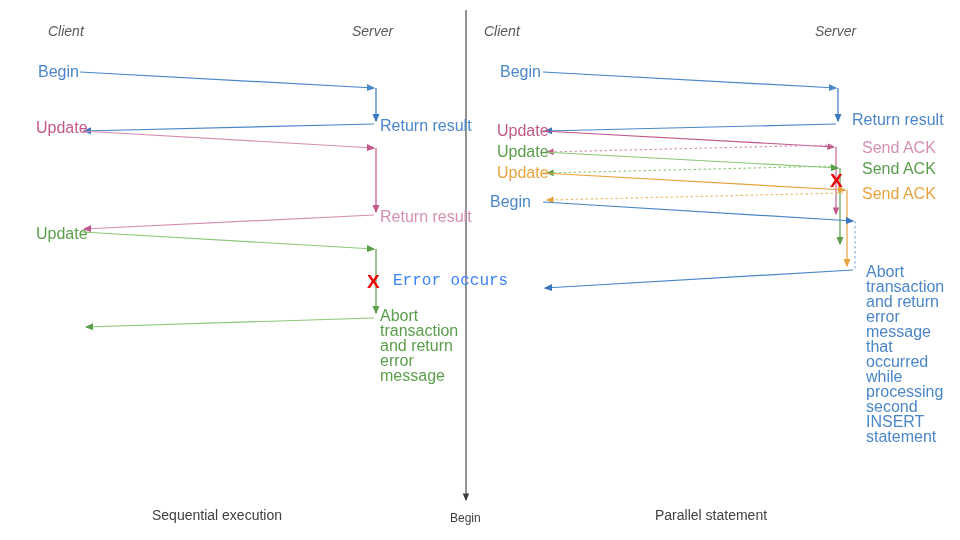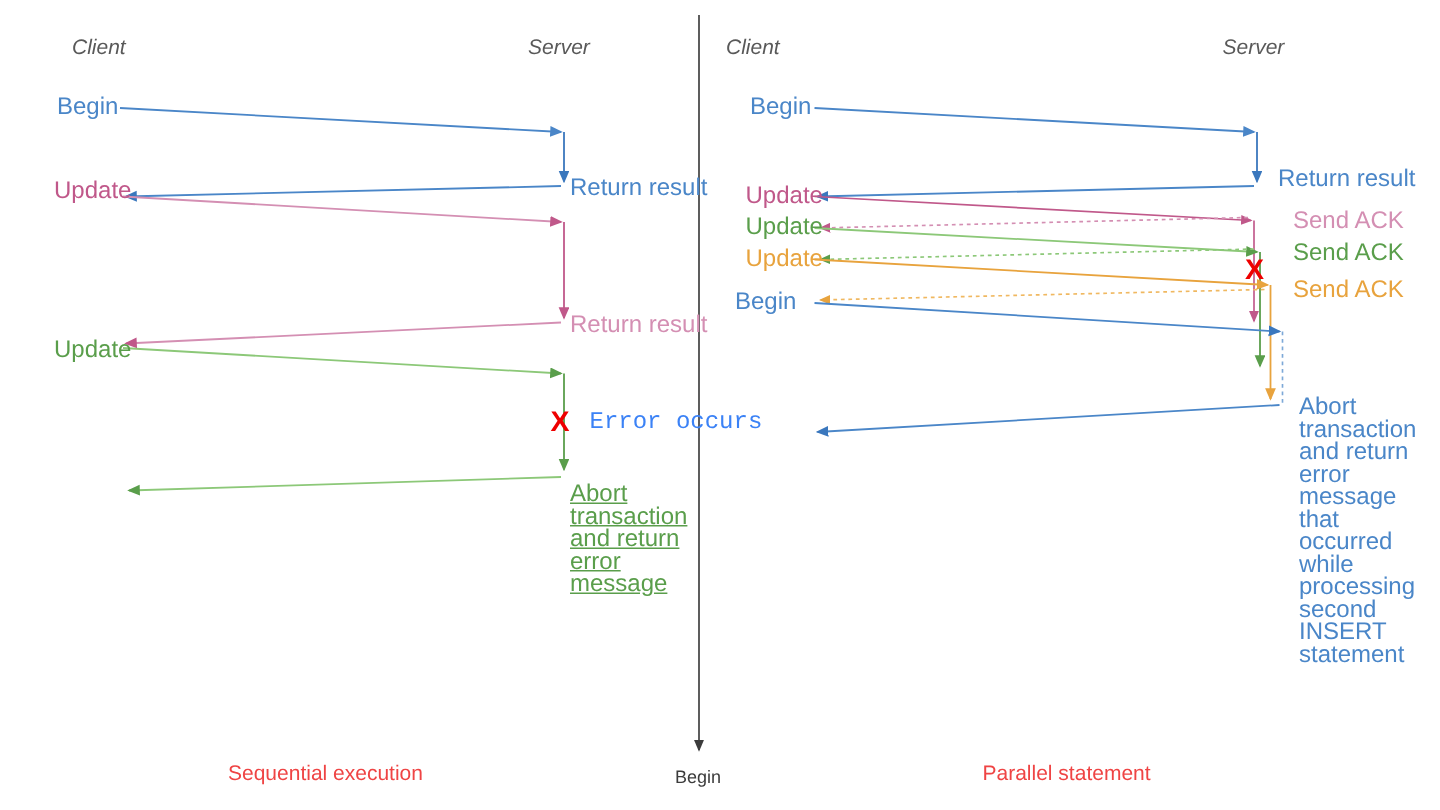--- a/index.html
+++ b/index.html
@@ -33,21 +33,21 @@
     white-space: normal;
     width: 74px;
   }
   .actor {
     font-style: italic;
     font-size: 14px;
     color: #595959;
   }
   .caption {
     font-size: 14px;
-    color: #ef4444;
+    color: #404040;
   }
   .axis-lbl {
     font-size: 12px;
     color: #3c3c3c;
   }
   .xmark {
     position: absolute;
     font-size: 19px;
     font-weight: bold;
     color: #ee0000;
@@ -137,21 +137,21 @@
 
   <div class="lbl actor" style="left:48px; top:24px;">Client</div>
   <div class="lbl actor" style="left:352px; top:24px;">Server</div>
 
   <div class="lbl" style="left:38px; top:64px; color:#4a86c8;">Begin</div>
   <div class="lbl" style="left:36px; top:120px; color:#c0588a;">Update</div>
   <div class="lbl" style="left:36px; top:226px; color:#5a9e4b;">Update</div>
 
   <div class="lbl" style="left:380px; top:118px; color:#4a86c8;">Return result</div>
   <div class="lbl" style="left:380px; top:209px; color:#d48fb3;">Return result</div>
-  <div class="lbl lbl-wrap" style="left:380px; top:322px; color:#5a9e4b;text-decoration:underline;">Abort transaction and return error message</div>
+  <div class="lbl lbl-wrap" style="left:380px; top:308px; color:#5a9e4b;">Abort transaction and return error message</div>
 
   <div class="xmark" style="left:367px; top:272px;">X</div>
   <div class="lbl" style="left:393px; top:274px; color:#3b82f6;font-family:Liberation Mono, monospace;">Error occurs</div>
 
   <div class="lbl caption" style="left:152px; top:508px;">Sequential execution</div>
 
   <div class="lbl actor" style="left:484px; top:24px;">Client</div>
   <div class="lbl actor" style="left:815px; top:24px;">Server</div>
 
   <div class="lbl" style="left:500px; top:64px; color:#4a86c8;">Begin</div>

